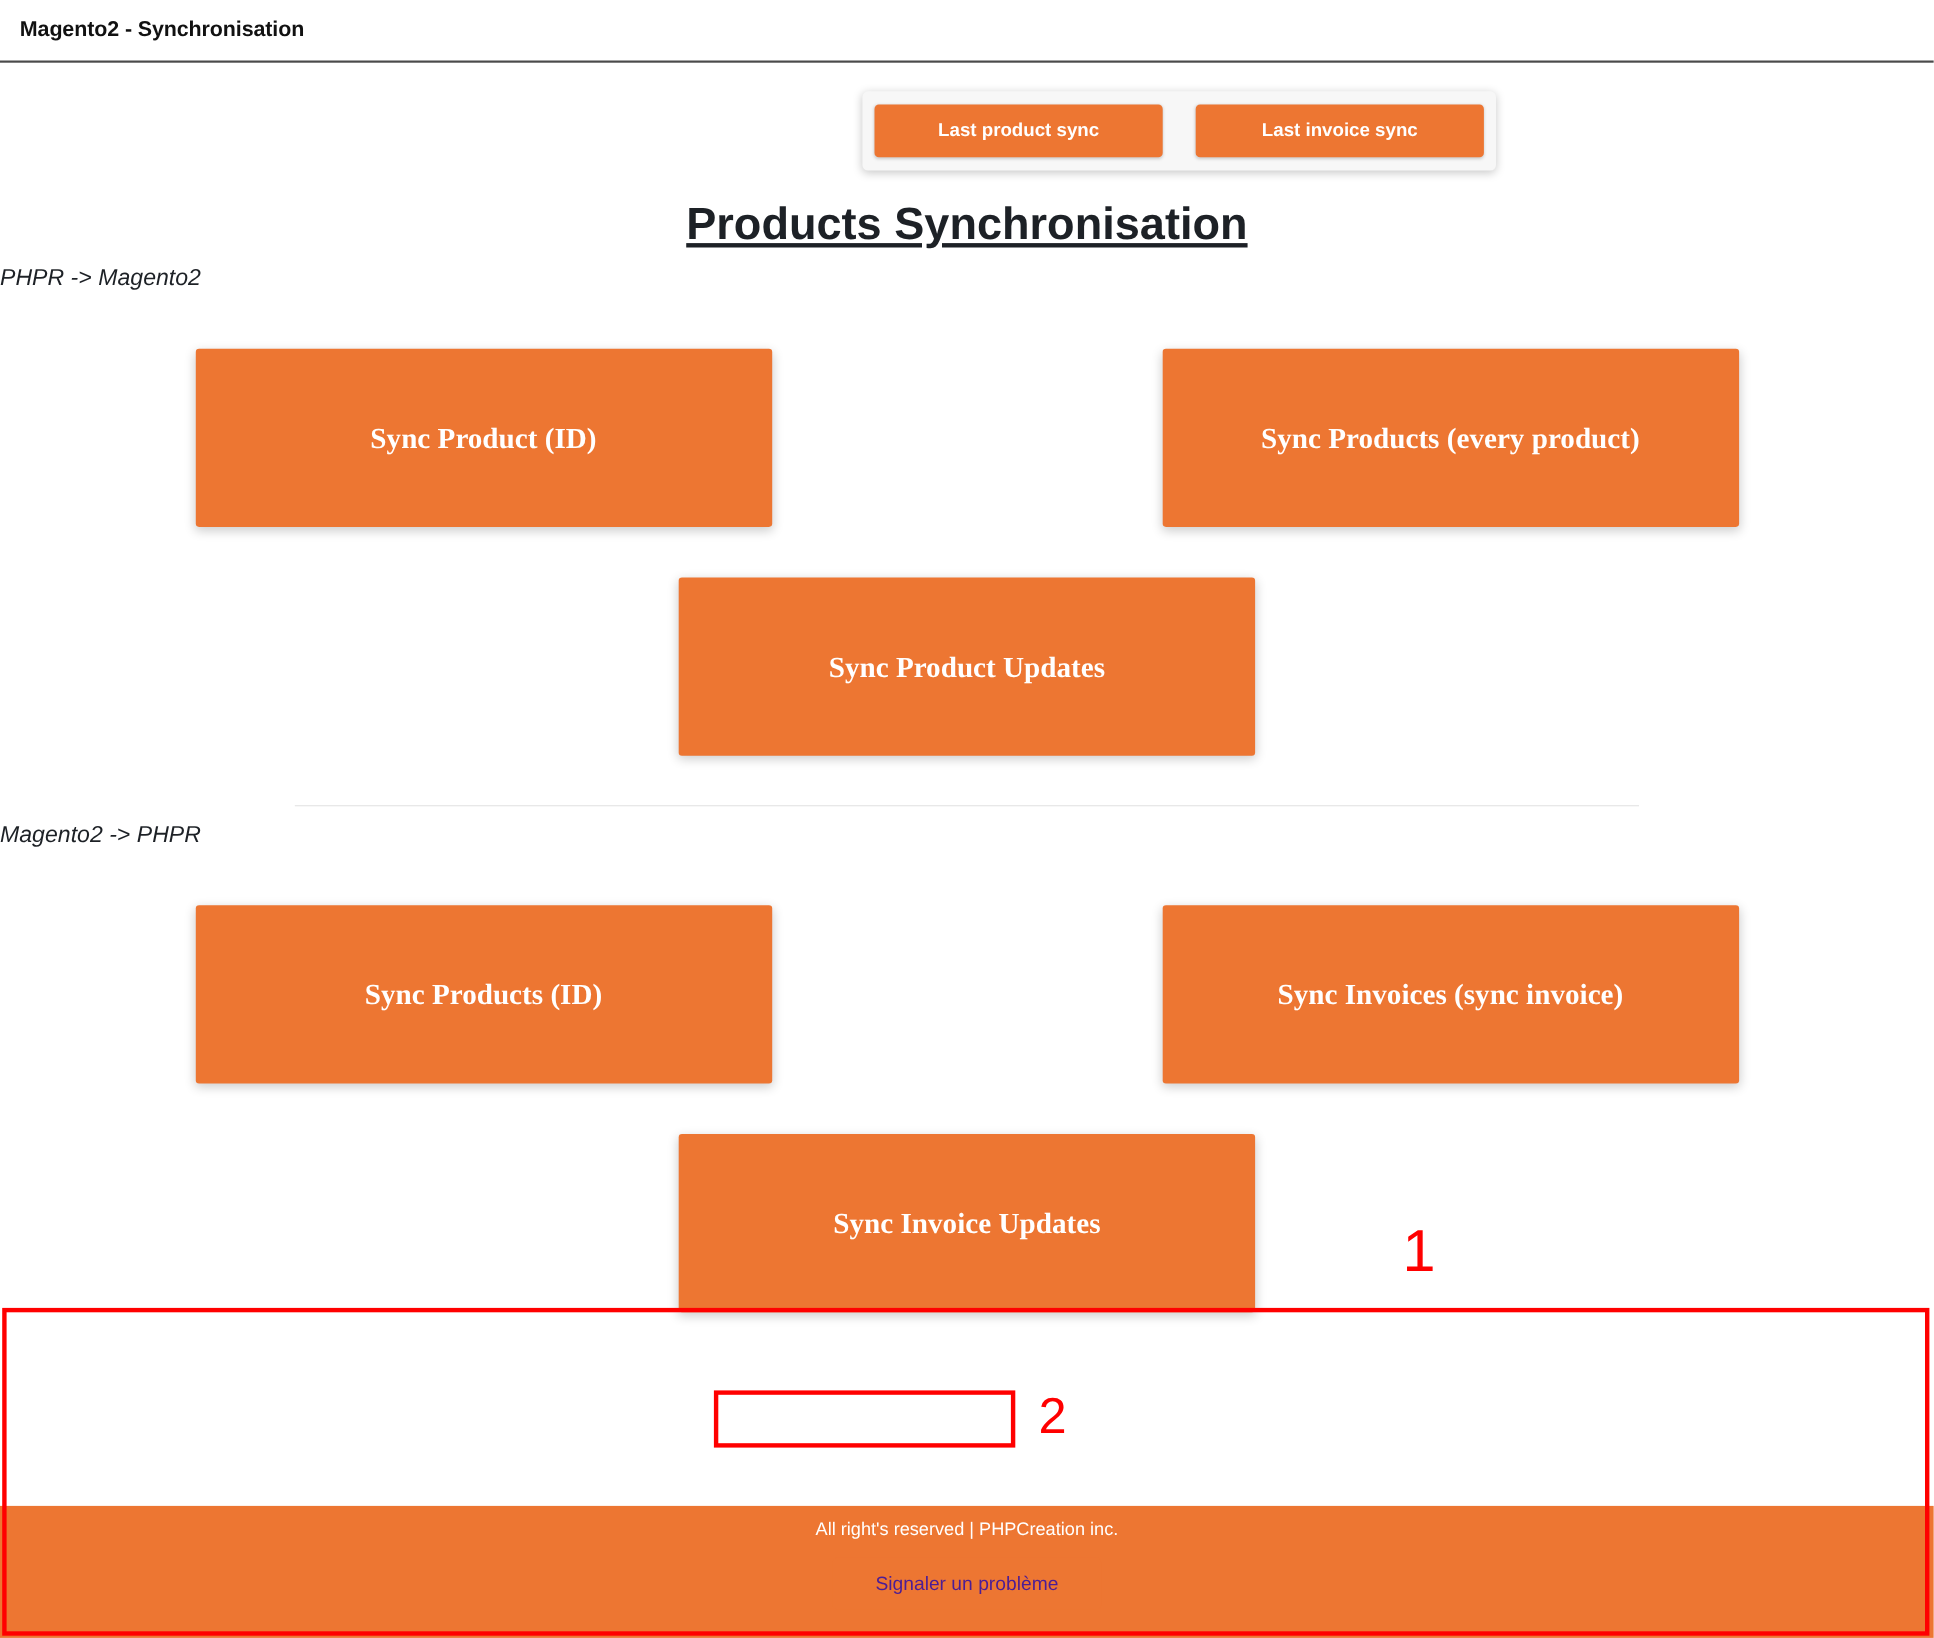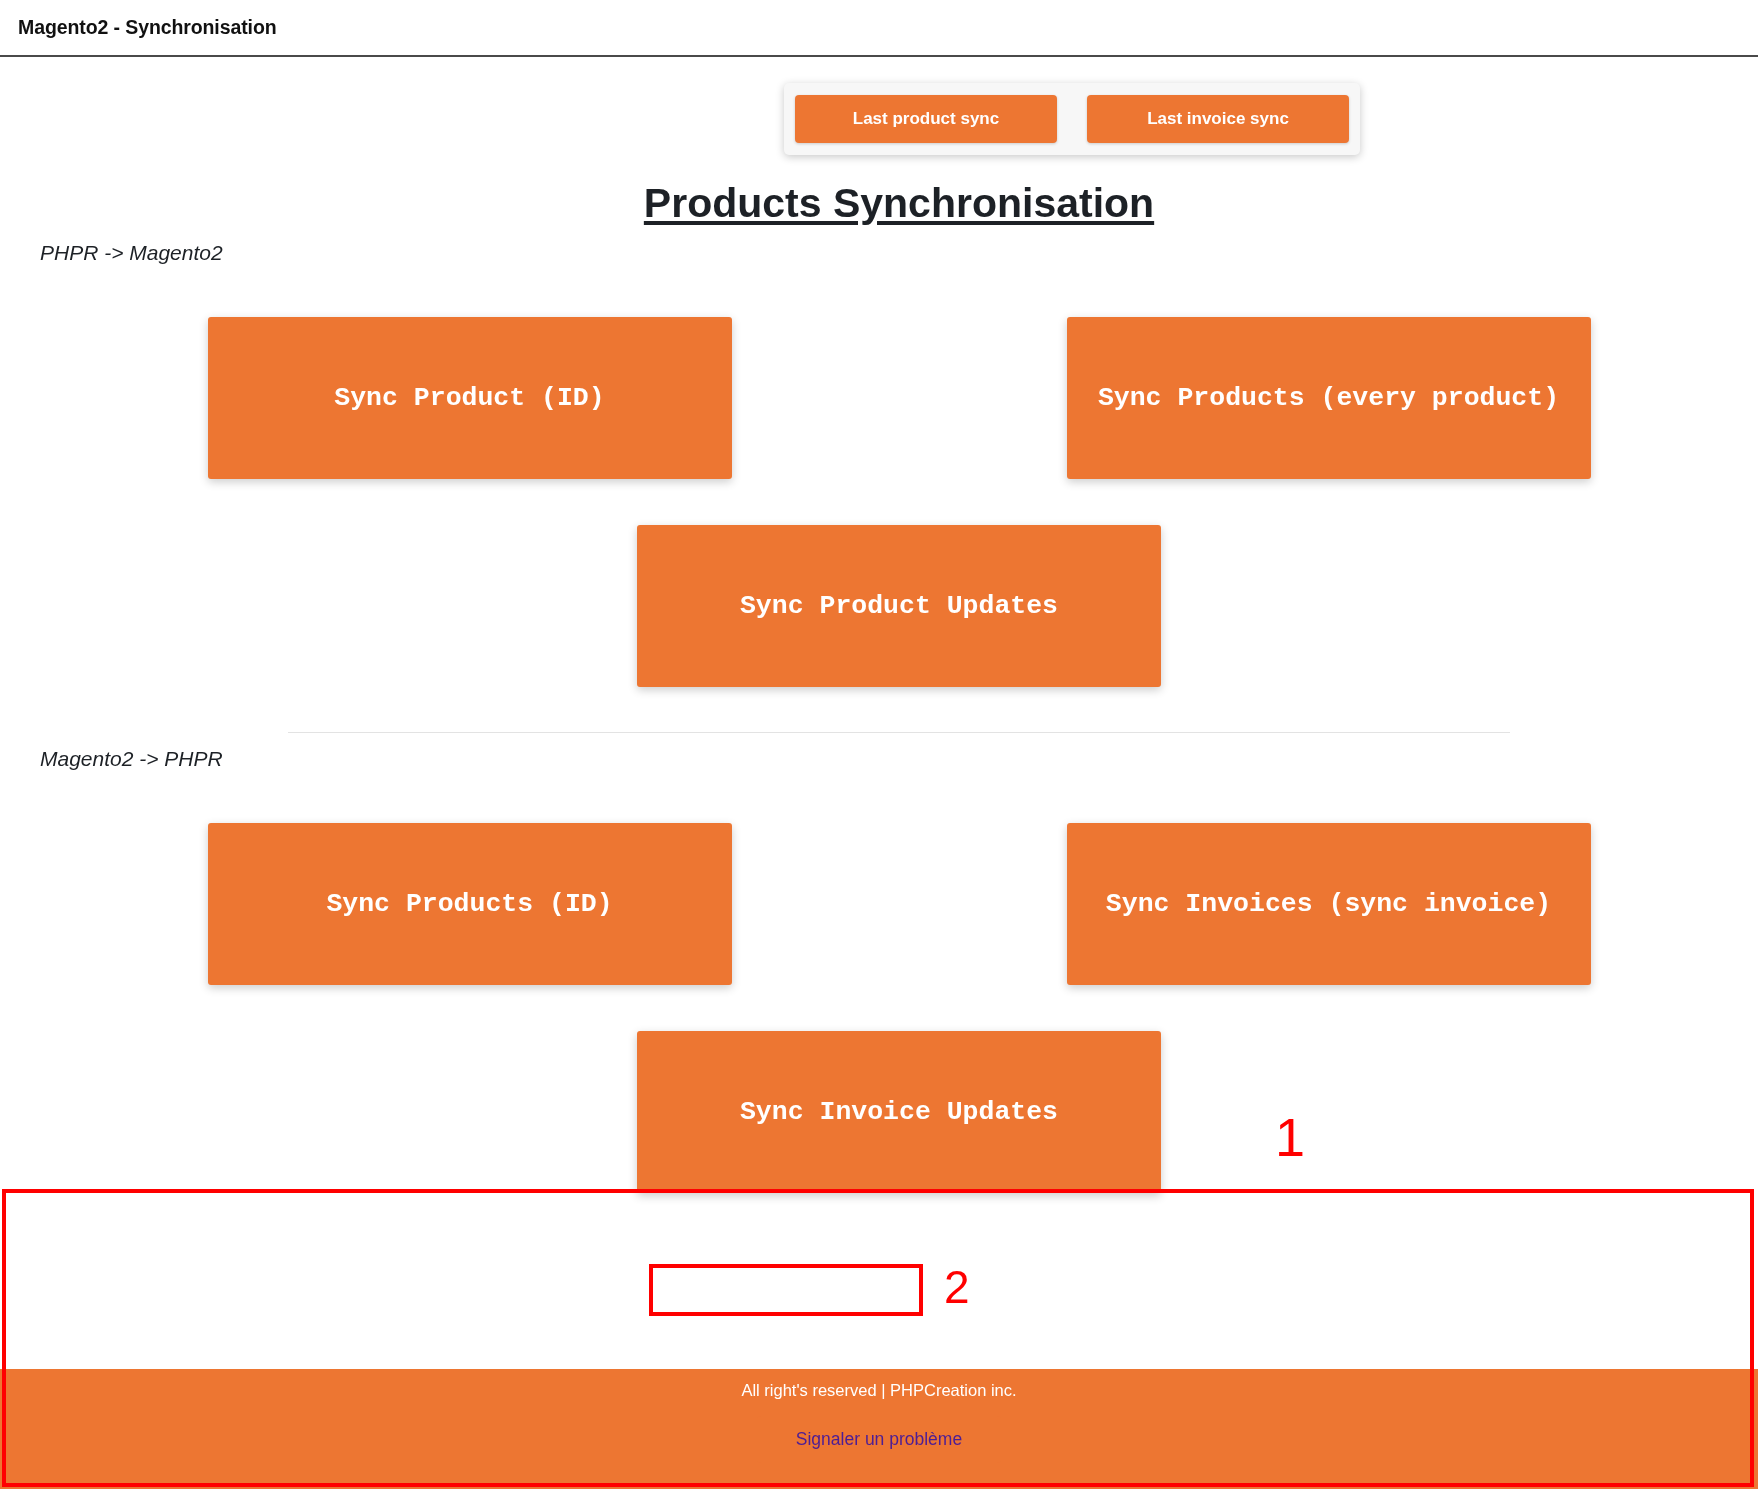--- a/index.html
+++ b/index.html
@@ -31,21 +31,20 @@
     font-weight: bold;
     color: #111111;
     letter-spacing: -0.1px;
   }
 
   
   .page {
     position: relative;
     width: 100%;
     padding-bottom: 10px;
-    padding-left: 40px;
   }
 
   
   .topbar-row {
     display: flex;
     justify-content: flex-end;
     padding-right: 398px;
     padding-top: 26px;
   }
   .btn-group-wrap {
@@ -99,21 +98,21 @@
     margin-top: 52px;
   }
   .btn-row.two-col {
     gap: 0;
   }
   .btn-big {
     background: #ed7632;
     color: #ffffff;
     border: none;
     border-radius: 3px;
-    font-family: Liberation Mono, monospace;
+    font-family: Liberation Serif, serif;
     font-size: 26.5px;
     font-weight: bold;
     height: 162px;
     cursor: pointer;
     box-shadow: 0 3px 10px rgba(0,0,0,0.20);
   }
   .col-half {
     width: 50%;
     display: flex;
     justify-content: center;

